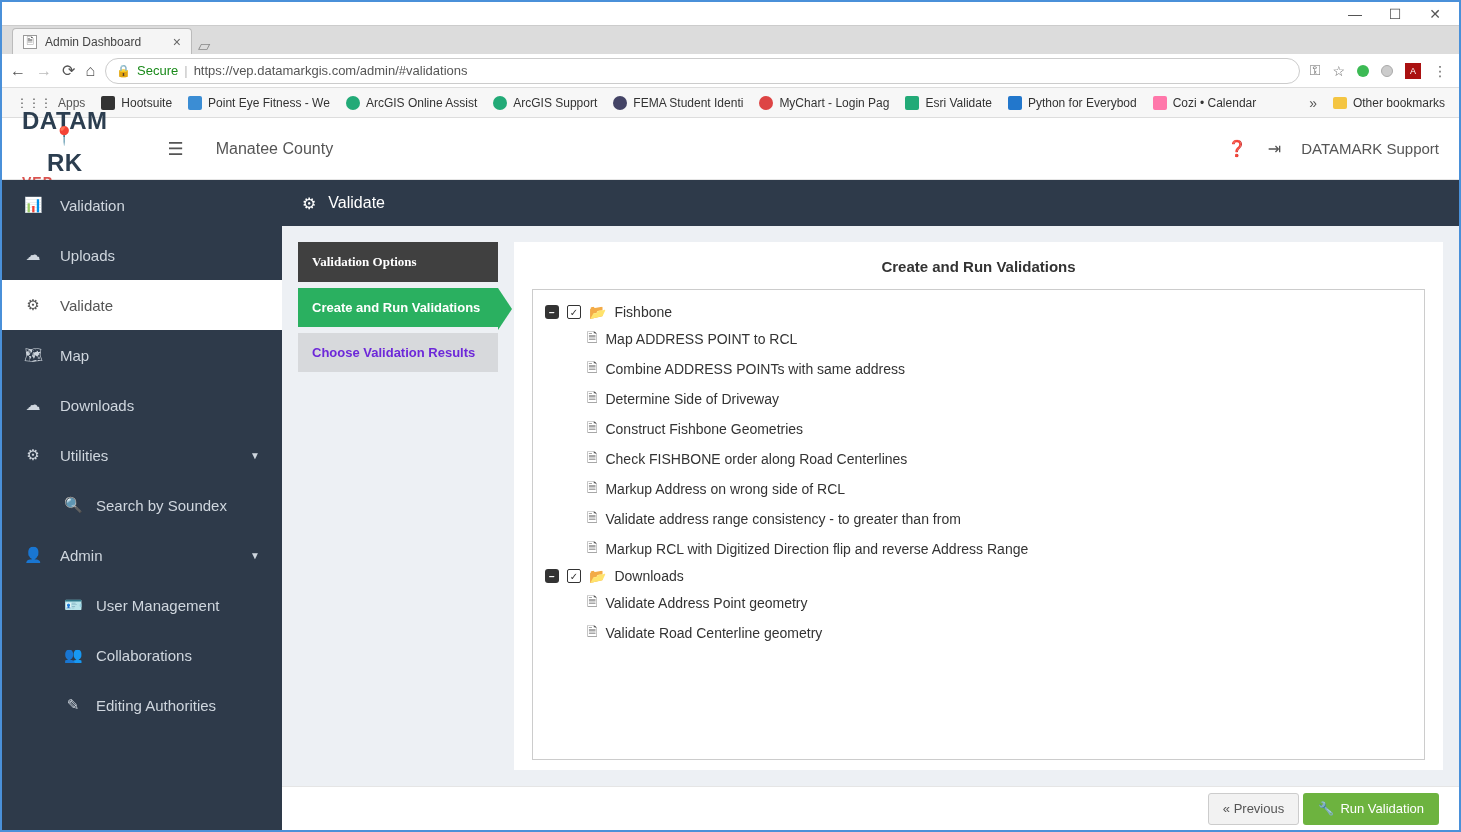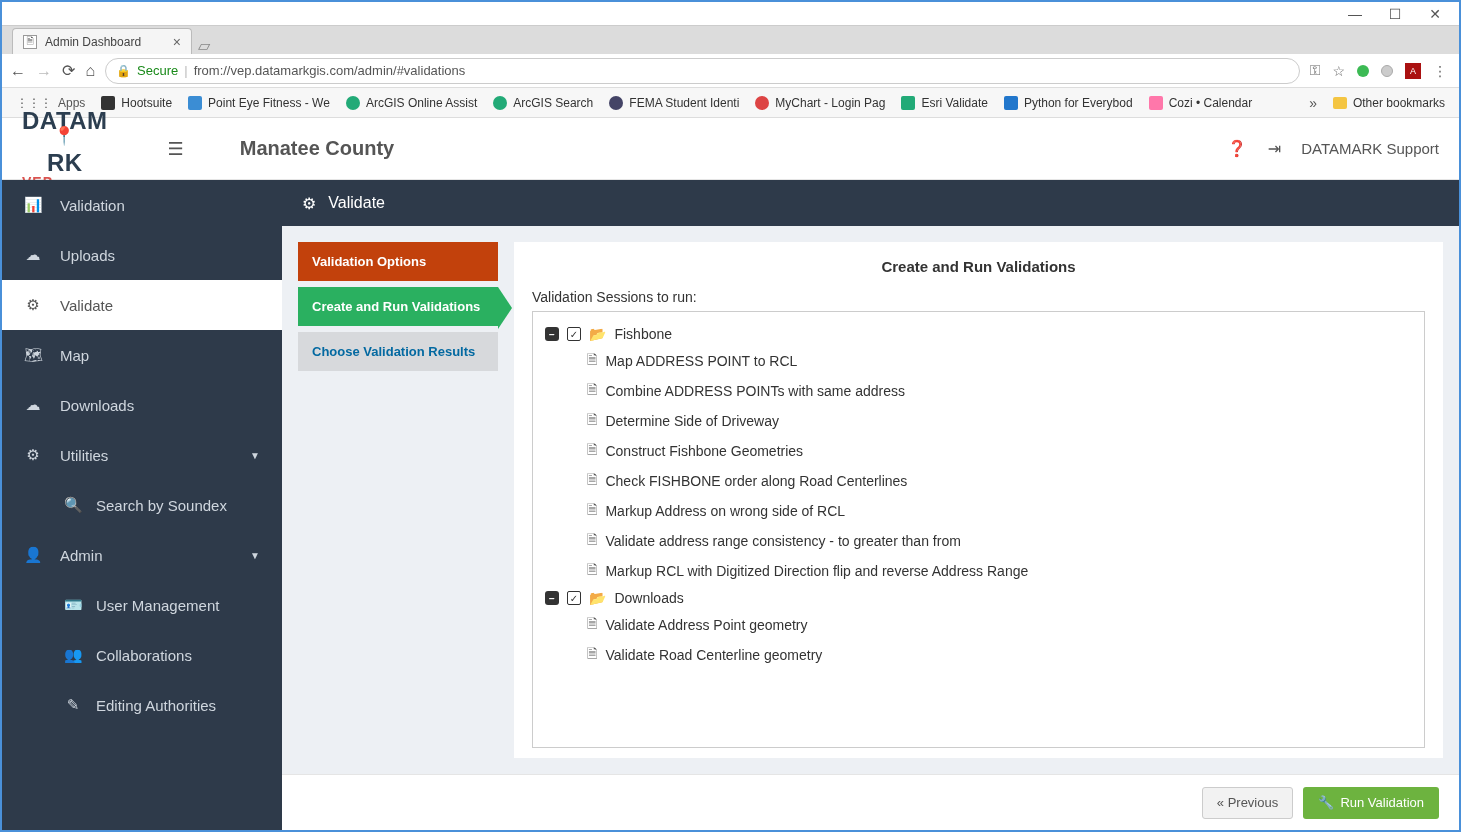--- a/index.html
+++ b/index.html
@@ -42,21 +42,21 @@
 .bm-more { font-size:14px;color:#555; padding:0 6px;}
 .bm-folder { width:14px;height:12px;background:#f4c542;border-radius:2px;display:inline-block;}
 
 
 .apphdr { height: 62px; background: #fff; border-bottom: 1px solid #e5e5e5; display: flex; align-items: center; padding: 0 20px; gap: 20px; }
 .logo { font-weight: 700; font-size: 24px; color: #2c3e50; letter-spacing: .5px; display:flex;flex-direction:column;line-height:1;}
 .logo .top { display:flex;align-items:center;flex-direction:column;}
 .logo .pin { color:#d9534f; font-size:18px; position:relative; top:-6px; margin:0 -2px;}
 .logo .vep { font-size:14px;color:#d9534f;font-weight:600;letter-spacing:1px;}
 .burger { font-size:18px;color:#555; margin-left:40px;}
-.county { font-size:20px;color:#555;font-weight:700; margin-left:36px;}
+.county { font-size:16px;color:#555;font-weight:400; margin-left:12px;}
 .hdr-spacer { flex:1; }
 .hdr-ico { font-size:16px;color:#555; }
 .hdr-user { font-size:15px;color:#555; }
 
 
 .approw { flex:1; display:flex; min-height:0; }
 .sidebar { width:280px; background:#2e3a4a; color:#cfd6de; display:flex; flex-direction:column; }
 .side-item { display:flex; align-items:center; gap:18px; padding:16px 22px; font-size:15px; color:#cfd6de; cursor:pointer; position:relative;}
 .side-item.active { background:#fff; color:#555; }
 .side-item .sico { width:18px; text-align:center; font-size:15px; }
@@ -64,43 +64,43 @@
 .side-item .chev { margin-left:auto; font-size:10px;}
 
 
 .content { flex:1; display:flex; flex-direction:column; background:#edf0f4; min-width:0;}
 .contenthdr { height:46px; background:#2e3a4a; color:#fff; display:flex; align-items:center; padding:0 20px; gap:12px; font-size:16px;}
 .contentbody { flex:1; display:flex; padding:16px; gap:16px; min-height:0;}
 
 
 .steps { width:200px; display:flex; flex-direction:column; gap:6px;}
 .step { padding:12px 14px; font-size:13px; font-weight:600; color:#fff; position:relative;}
-.step.blue { background:#c2410c; }
+.step.blue { background:#404040;font-family:Liberation Serif, serif; }
 .step.green { background:#2ab060; }
-.step.gray { background:#d7d9dc; color:#0369a1; }
+.step.gray { background:#d7d9dc; color:#6d28d9; }
 .step.green::after { content:""; position:absolute; right:-14px; top:0; width:0;height:0; border-top:21px solid transparent; border-bottom:21px solid transparent; border-left:14px solid #2ab060;}
 
 
 .panel { flex:1; background:#fff; display:flex; flex-direction:column; padding:10px 18px; min-width:0;}
 .panel h3 { text-align:center; font-size:15px; font-weight:700; color:#333; margin:6px 0 14px;}
 .formrow { display:flex; align-items:center; gap:18px; margin-bottom:12px;}
 .formrow label { font-size:14px; color:#333; width:150px;}
 .formrow input { flex:1; height:30px; border:1px solid #ccc; padding:0 8px; font-size:13px; max-width:680px;}
 .sessions-label { font-size:14px; margin-bottom:6px;}
 .tree { flex:1; border:1px solid #ccc; overflow-y:scroll; padding:10px 12px; font-size:14px; color:#333; min-height:0;}
 .treerow { display:flex; align-items:center; gap:8px; padding:4px 0;}
 .treerow.group { font-weight:400;}
 .treerow.child { padding-left:42px;}
 .collapse { width:14px;height:14px;background:#333;color:#fff;border-radius:3px;font-size:10px;display:flex;align-items:center;justify-content:center; font-weight:bold;}
 .check { width:14px;height:14px;border:1.5px solid #333;border-radius:2px;display:flex;align-items:center;justify-content:center;font-size:10px;}
 .folder { font-size:14px;color:#555;}
 .file { font-size:13px;color:#555;}
 
 
-.footer { height:56px; background:#fff; border-top:1px solid #e5e5e5; display:flex; align-items:center; justify-content:flex-end; padding:0 20px; gap:10px;}
+.footer { height:44px; background:#fff; border-top:1px solid #e5e5e5; display:flex; align-items:center; justify-content:flex-end; padding:0 20px; gap:4px;}
 .btn { height:32px; padding:0 14px; border-radius:3px; font-size:13px; display:flex; align-items:center; gap:6px; border:1px solid transparent; cursor:pointer;}
 .btn.prev { background:#f2f2f2; border-color:#ccc; color:#555;}
 .btn.run { background:#6db33f; color:#fff;}
 .btn.run .wrench { font-size:13px;}
 </style>
 </head>
 <body>
 
 <div class="window">
 
@@ -121,21 +121,21 @@
 
   <div class="addrbar">
     <span class="navicon">←</span>
     <span class="navicon disabled">→</span>
     <span class="navicon">⟳</span>
     <span class="navicon">⌂</span>
     <div class="urlbox">
       <span class="lock">🔒</span>
       <span class="secure">Secure</span>
       <span class="sep">|</span>
-      <span class="url">from://vep.datamarkgis.com/admin/#validations</span>
+      <span class="url">https://vep.datamarkgis.com/admin/#validations</span>
     </div>
     <div class="addr-tail">
       <span class="ico">⚿</span>
       <span class="ico">☆</span>
       <span class="greendot"></span>
       <span class="graydot"></span>
       <span class="pdfico">A</span>
       <span class="ico">⋮</span>
     </div>
   </div>
@@ -152,21 +152,21 @@
     <div class="bm">
         <span class="bico" style="background:#3b8dd4"></span>
         <span>Point Eye Fitness - We</span>
       </div>
     <div class="bm">
         <span class="bico" style="background:#2a7;border-radius:50%"></span>
         <span>ArcGIS Online Assist</span>
       </div>
     <div class="bm">
         <span class="bico" style="background:#2a7;border-radius:50%"></span>
-        <span>ArcGIS Search</span>
+        <span>ArcGIS Support</span>
       </div>
     <div class="bm">
         <span class="bico" style="background:#446;border-radius:50%"></span>
         <span>FEMA Student Identi</span>
       </div>
     <div class="bm">
         <span class="bico" style="background:#d44;border-radius:50%"></span>
         <span>MyChart - Login Pag</span>
       </div>
     <div class="bm">
@@ -265,21 +265,20 @@
 
       <div class="contentbody">
         <div class="steps">
           <div class="step blue"><span>Validation Options</span></div>
           <div class="step green"><span>Create and Run Validations</span></div>
           <div class="step gray"><span>Choose Validation Results</span></div>
         </div>
 
         <div class="panel">
           <h3>Create and Run Validations</h3>
-          <div class="sessions-label">Validation Sessions to run:</div>
 
           <div class="tree" id="tree">
               <div class="treerow group">
                 <span class="collapse">−</span>
                 <span class="check">✓</span>
                 <span class="folder">📂</span>
                 <span>Fishbone</span>
               </div>
               <div class="treerow child">
                 <span class="file">🗎</span>

